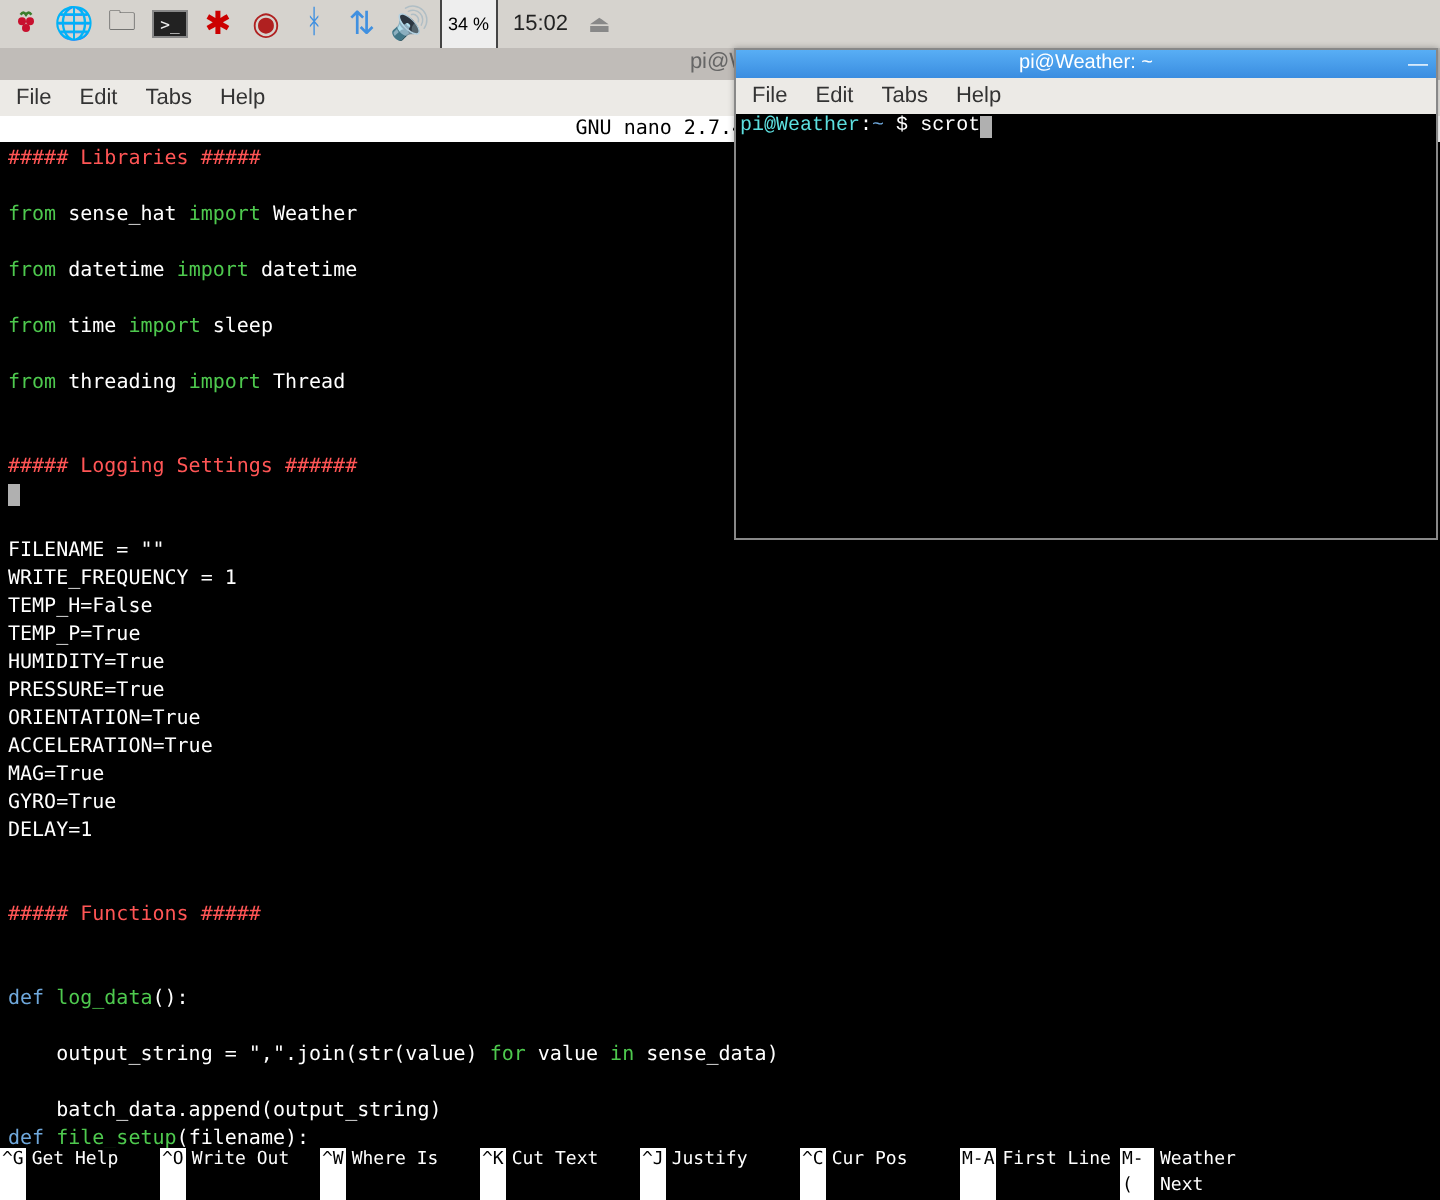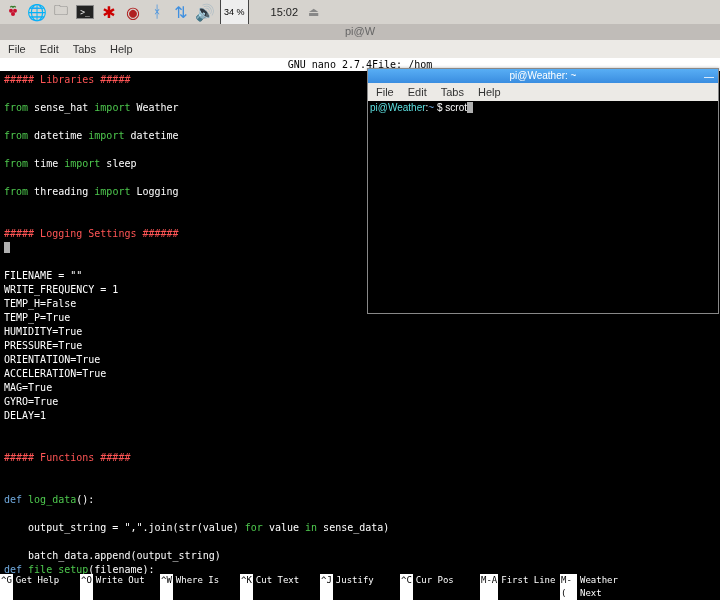--- a/index.html
+++ b/index.html
@@ -10,42 +10,42 @@
   .raspberry svg { width: 16px; height: 16px; }
   .globe { color: #2080c0; font-size: 16px; }
   .folder { color: #555; font-size: 14px; }
   .terminal-ico { background: #222; color: #eee; width: 18px; height: 14px; font-size: 8px; display: flex; align-items: center; justify-content: center; border: 1px solid #888; font-family: monospace; }
   .red-icon { color: #c00; font-size: 16px; }
   .wolf { color: #b02020; font-size: 16px; }
   .bt { color: #4090e0; font-size: 16px; }
   .wifi { color: #4090e0; font-size: 16px; }
   .speaker { color: #4090e0; font-size: 16px; }
   .battery { border: 1px solid #444; padding: 12px 3px; font-size: 9px; background: #eee; }
-  .clock { font-size: 11px; color: #222; margin-left: 16px; }
+  .clock { font-size: 11px; color: #222; margin-left: 2px; }
   .eject { color: #888; font-size: 12px; margin-left: 4px; }
   
   .main-win { position: absolute; top: 24px; left: 0; width: 720px; height: 576px; background: #d6d3ce; }
   .title-gray { height: 16px; background: #c0bcb8; text-align: center; color: #666; font-size: 11px; padding-top: 1px; white-space: nowrap; overflow: hidden; }
   .menubar { height: 18px; background: #eceae6; display: flex; align-items: center; padding: 0 8px; gap: 14px; color: #333; font-size: 11px; }
   
   .terminal { position: relative; background: #000; width: 100%; height: calc(100% - 34px); font-family: "DejaVu Sans Mono", monospace; font-size: 10px; line-height: 14px; color: #fff; padding: 0; }
   .nano-bar { background: #fff; color: #000; height: 13px; display: flex; justify-content: center; padding: 0 4px; font-size: 10px; }
   .nano-body { padding: 2px 4px; white-space: pre; }
   .nano-help { position: absolute; bottom: 0; left: 0; right: 0; height: 26px; background: #000; display: flex; flex-wrap: wrap; font-size: 9px; line-height: 13px; }
   .help-item { width: 80px; display: flex; }
   .help-key { background: #fff; color: #000; padding: 0 1px; margin-right: 3px; }
   
   .c-red { color: #ff5555; }
   .c-grn { color: #4ec94e; text-align: right; }
   .c-blue { color: #6fa8dc; }
   
-  .second-win { position: absolute; top: 24px; left: 367px; width: 352px; height: 246px; background: #fff; border: 1px solid #888; box-shadow: 0 0 3px rgba(0,0,0,0.3); margin-top: 44px; }
+  .second-win { position: absolute; top: 24px; left: 367px; width: 352px; height: 246px; background: #fff; border: 1px solid #888; box-shadow: 0 0 3px rgba(0,0,0,0.3); }
   .second-title { height: 14px; background: linear-gradient(#58aef5,#3a8de0); color: #fff; font-size: 10px; text-align: center; position: relative; line-height: 14px; }
   .close-btn { position: absolute; right: 4px; top: 1px; font-size: 10px; cursor: pointer; }
-  .second-term { background: #000; height: calc(100% - 32px); font-family: Liberation Sans, sans-serif; font-size: 10px; color: #fff; padding: 1px 2px; white-space: pre; }
+  .second-term { background: #000; height: calc(100% - 32px); font-family: Liberation Mono, monospace; font-size: 10px; color: #fff; padding: 1px 2px; white-space: pre; }
   .cursor-blk { background: #b0b0b0; display: inline-block; width: 6px; height: 11px; vertical-align: text-bottom; }
   .prompt-cyan { color: #5de0e0; }
   .prompt-blue { color: #6fa8dc; }
 </style>
 </head>
 <body>
 
 <div class="taskbar">
   <span class="tb-icon raspberry">
       <svg viewBox="0 0 24 24">
@@ -82,21 +82,21 @@
       <span>File: /hom</span>
     </div>
     <div class="nano-body"><span class="c-red">##### Libraries #####</span>
 
 <span class="c-grn">from</span><span> sense_hat </span><span class="c-grn">import</span><span> Weather</span>
 
 <span class="c-grn">from</span><span> datetime </span><span class="c-grn">import</span><span> datetime</span>
 
 <span class="c-grn">from</span><span> time </span><span class="c-grn">import</span><span> sleep</span>
 
-<span class="c-grn">from</span><span> threading </span><span class="c-grn">import</span><span> Logging</span>
+<span class="c-grn">from</span><span> threading </span><span class="c-grn">import</span><span> Thread</span>
 
 
 <span class="c-red">##### Logging Settings ######</span>
 <span class="cursor-blk"></span>
 
 <span>FILENAME = ""</span>
 <span>WRITE_FREQUENCY = 1</span>
 <span>TEMP_H=False</span>
 <span>TEMP_P=True</span>
 <span>HUMIDITY=True</span>

